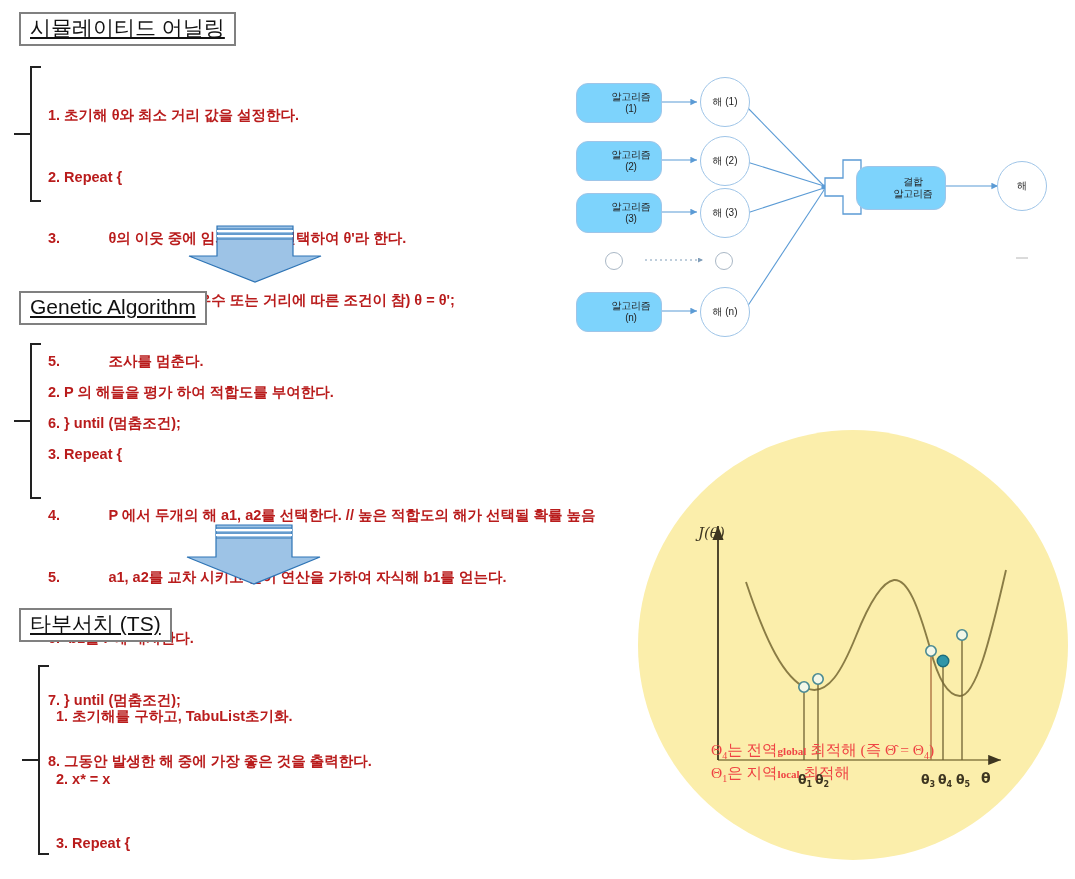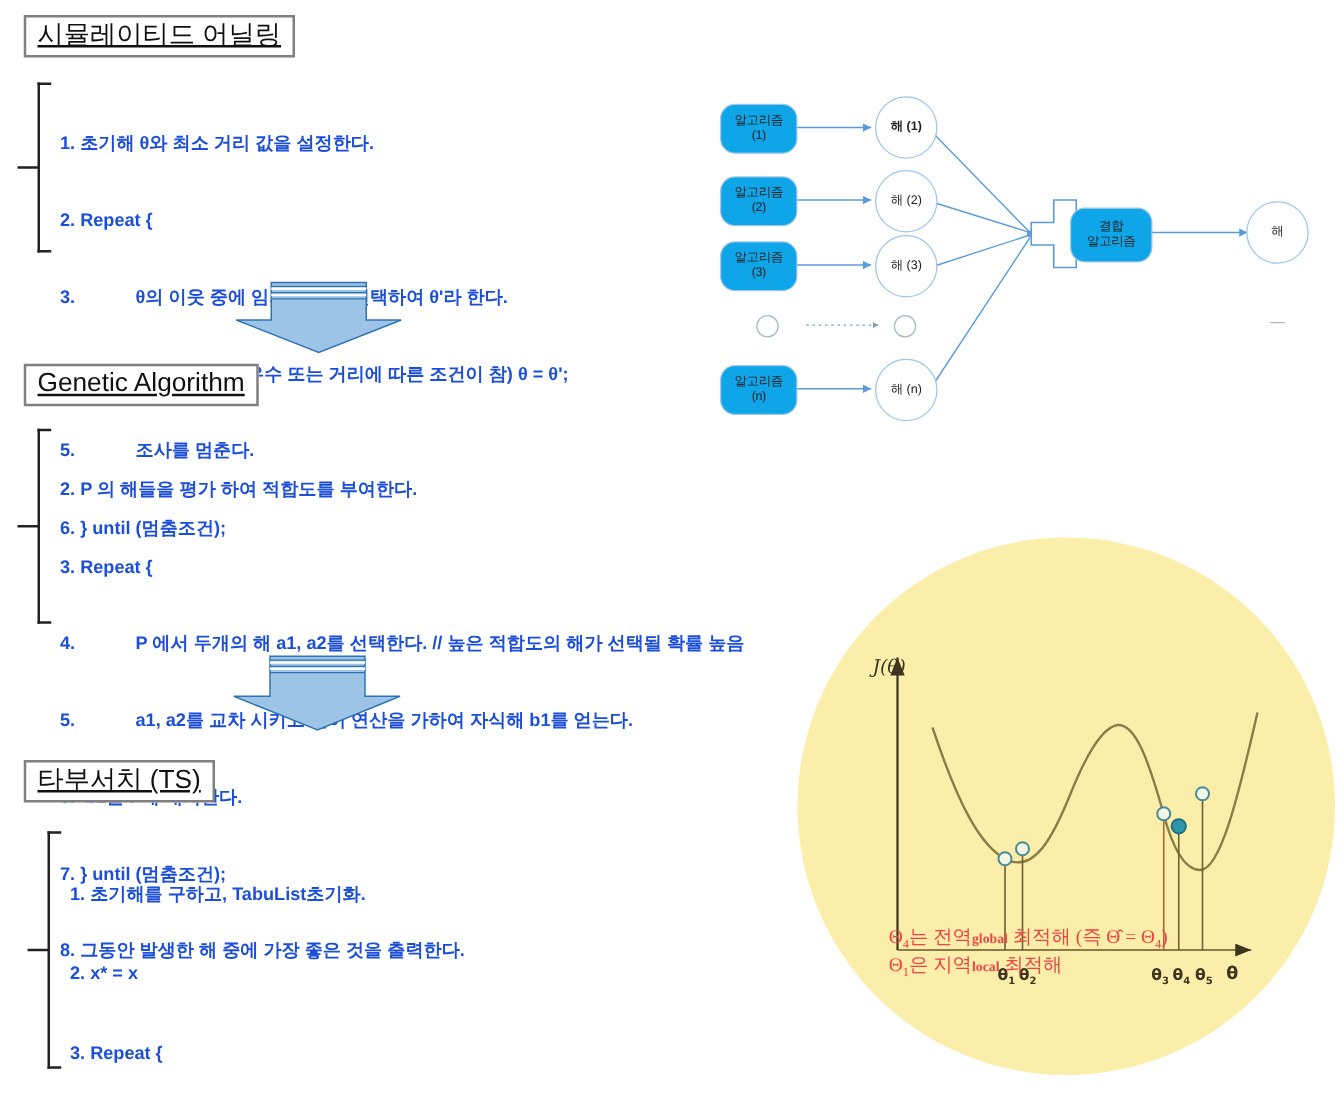--- a/index.html
+++ b/index.html
@@ -20,41 +20,41 @@
     white-space:nowrap;
     color:#111;
     text-decoration:underline;
   }
 
   
   .codeblock{
     font-size:14.5px;
     line-height:20.5px;
     white-space:pre;
-    color:#1d4ed8;
+    color:#b91c1c;
     font-weight:600;
   }
   .codeblock .ln{display:block;white-space:pre;}
 
   
   .brace{position:absolute;}
   .brace .vline{position:absolute;left:6px;top:0;bottom:0;width:2px;background:#222;}
   .brace .top,.brace .bot{position:absolute;left:6px;width:11px;height:2px;background:#222;}
   .brace .top{top:0;}
   .brace .bot{bottom:0;}
   .brace .tick{position:absolute;left:-10px;width:17px;height:2px;background:#222;}
 
   
   .downarrow{position:absolute;}
 
   
   .nd-pill{
-    position:absolute;border:1px solid #9fc5e8;border-radius:12px;background:#0ea5e9;
+    position:absolute;border:1px solid #9fc5e8;border-radius:12px;background:#7dd3fc;
     display:flex;align-items:center;justify-content:center;text-align:center;
-    font-size:10px;line-height:12px;color:#222;letter-spacing:-0.3px;
+    font-size:10px;line-height:12px;color:#222;letter-spacing:-0.3px;padding-left:24px;
   }
   .nd-circle{
     position:absolute;border:1px solid #9fc5e8;border-radius:50%;background:#fff;
     display:flex;align-items:center;justify-content:center;text-align:center;
     font-size:10px;line-height:12px;color:#222;
   }
   .nd-dot{
     position:absolute;border:1px solid #aab8c6;border-radius:50%;background:#fff;
   }
 
@@ -201,21 +201,21 @@
       <span>(3)</span>
     </div>
   </div>
   <div class="nd-pill" style="left:16px;top:237px;width:60px;height:38px;">
     <div>
       <span>알고리즘</span><br>
       <span>(n)</span>
     </div>
   </div>
 
-  <div class="nd-circle" style="left:140px;top:22px;width:48px;height:48px;font-weight:bold;">해 (1)</div>
+  <div class="nd-circle" style="left:140px;top:22px;width:48px;height:48px;">해 (1)</div>
   <div class="nd-circle" style="left:140px;top:81px;width:48px;height:48px;">해 (2)</div>
   <div class="nd-circle" style="left:140px;top:133px;width:48px;height:48px;">해 (3)</div>
   <div class="nd-circle" style="left:140px;top:232px;width:48px;height:48px;">해 (n)</div>
 
   <div class="nd-dot" style="left:45px;top:197px;width:16px;height:16px;"></div>
   <div class="nd-dot" style="left:155px;top:197px;width:16px;height:16px;"></div>
 
   <svg class="abs" style="left:261px;top:101px;" width="62" height="62" viewBox="0 0 62 62">
     <polygon points="22,4 40,4 40,22 58,22 58,40 40,40 40,58 22,58 22,40 4,40 4,22 22,22" fill="#ffffff" stroke="#5b9bd5" stroke-width="1.3"></polygon>
   </svg>

